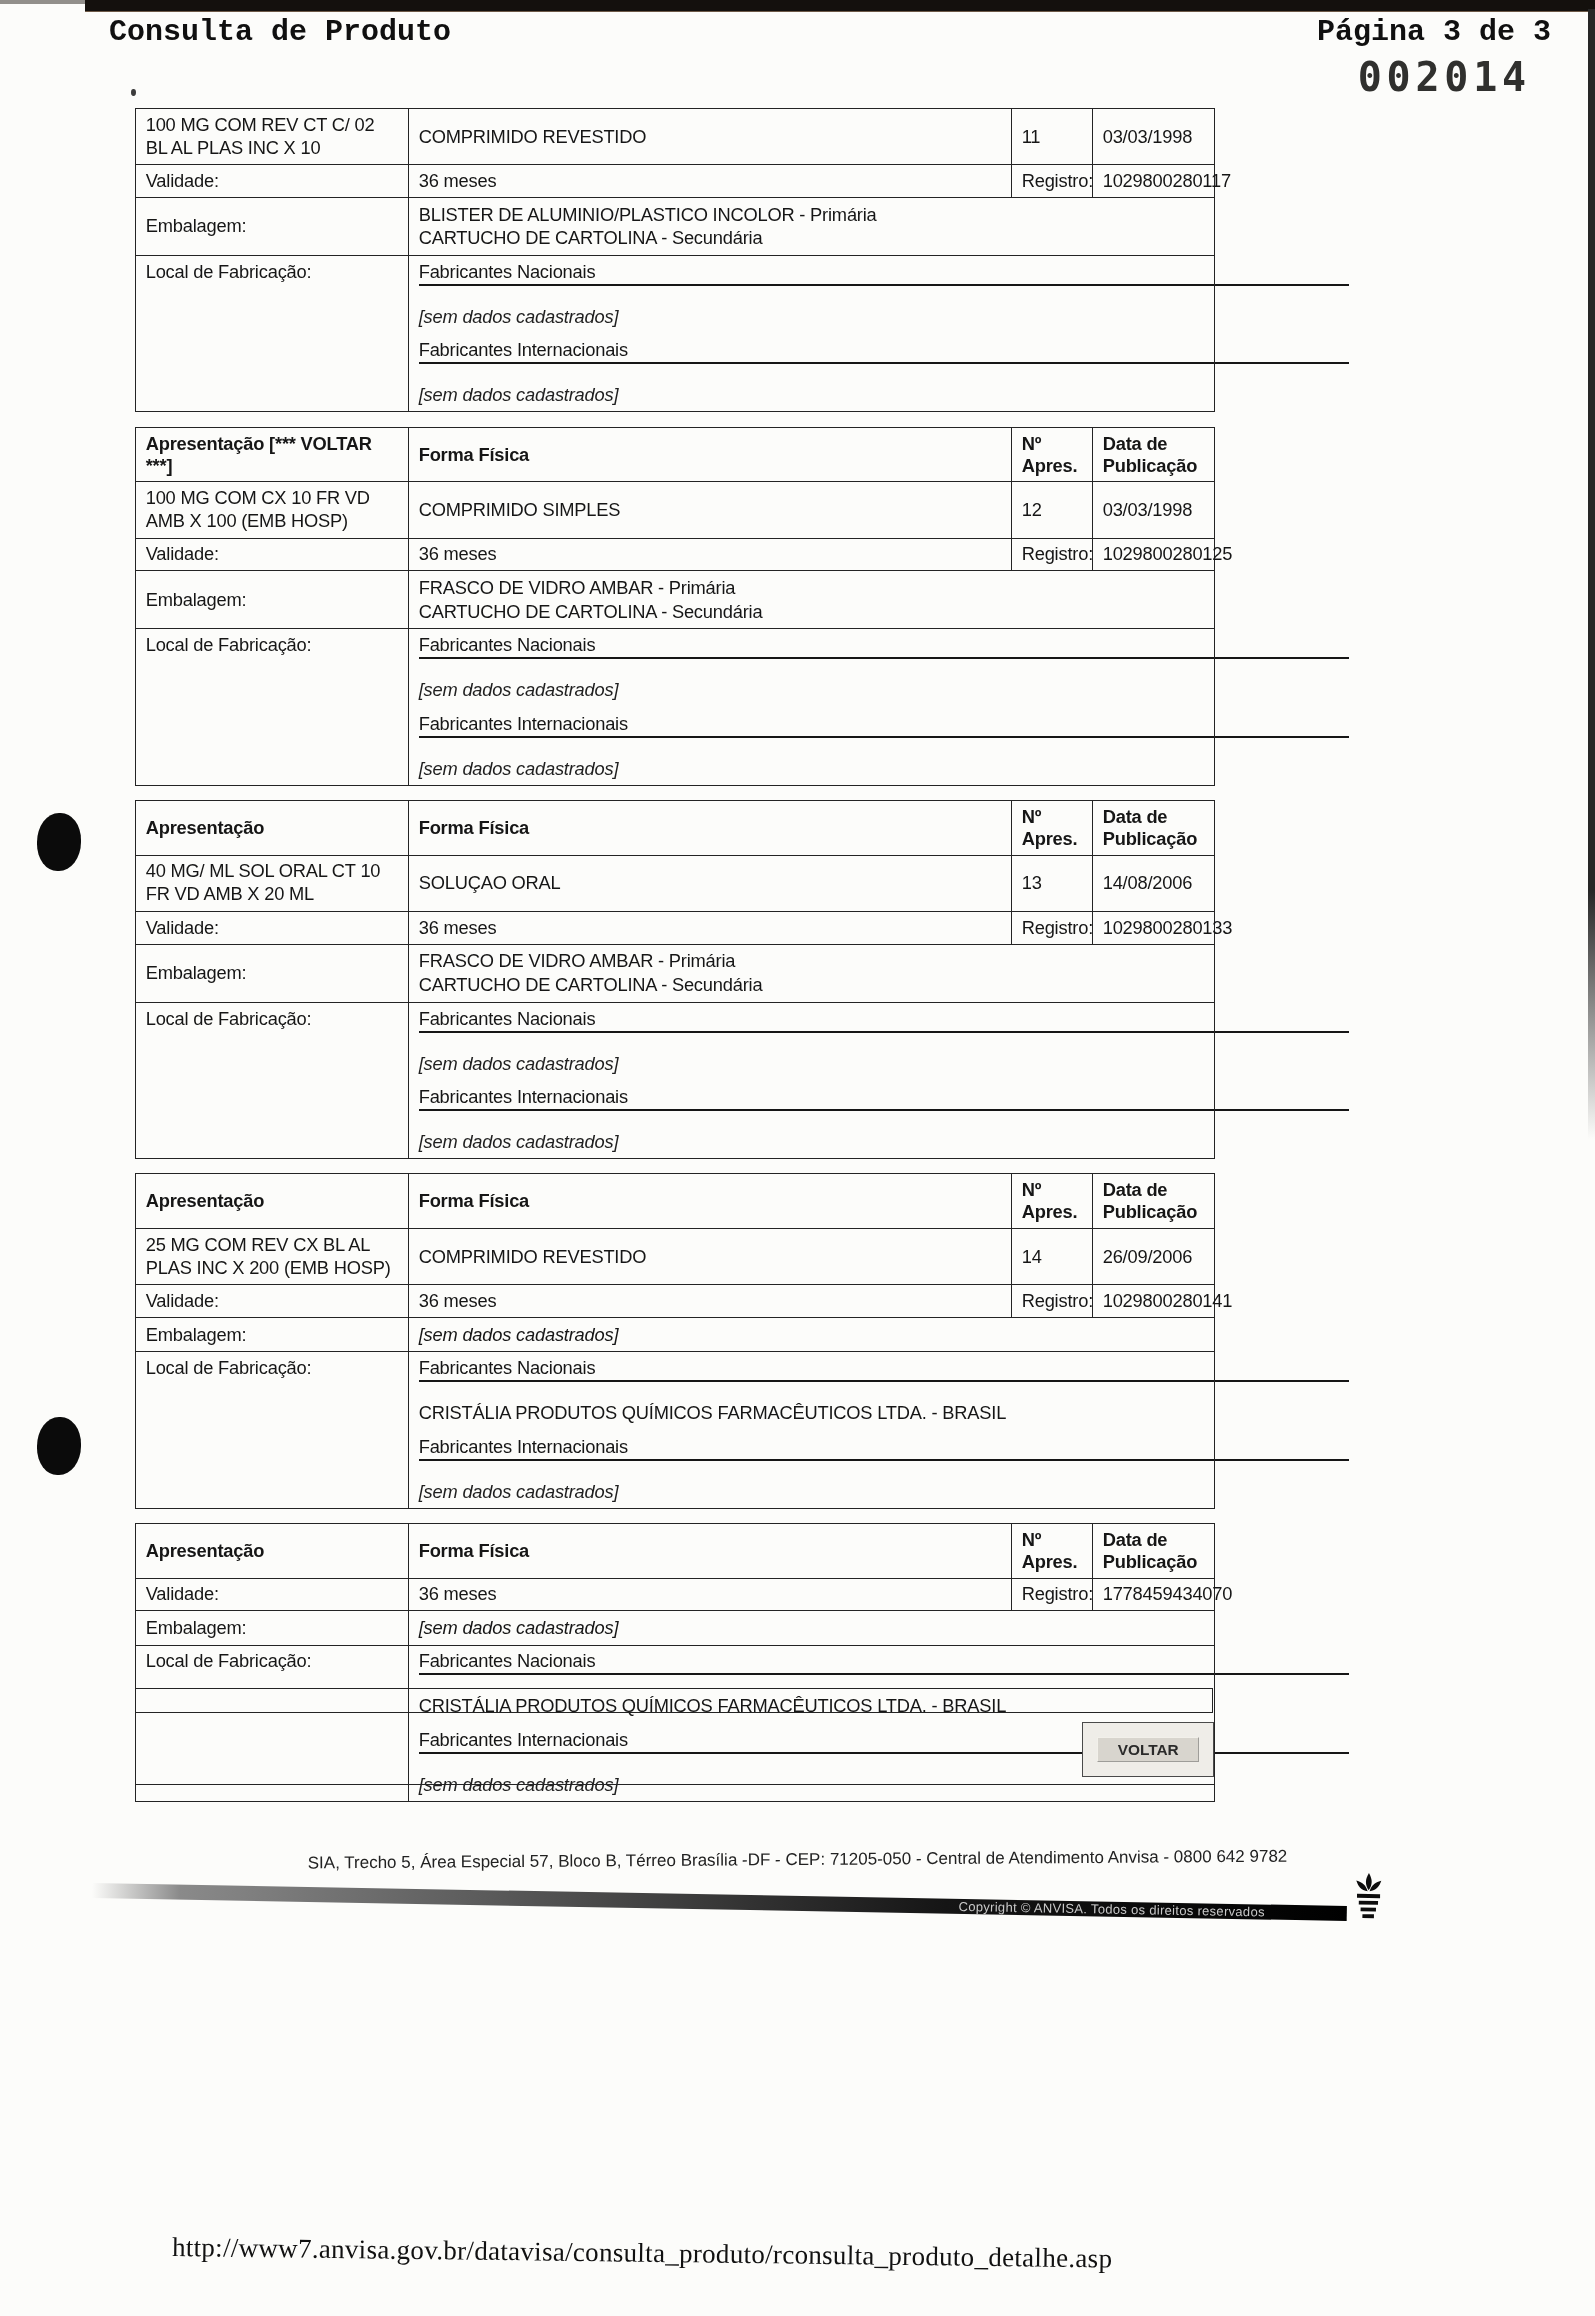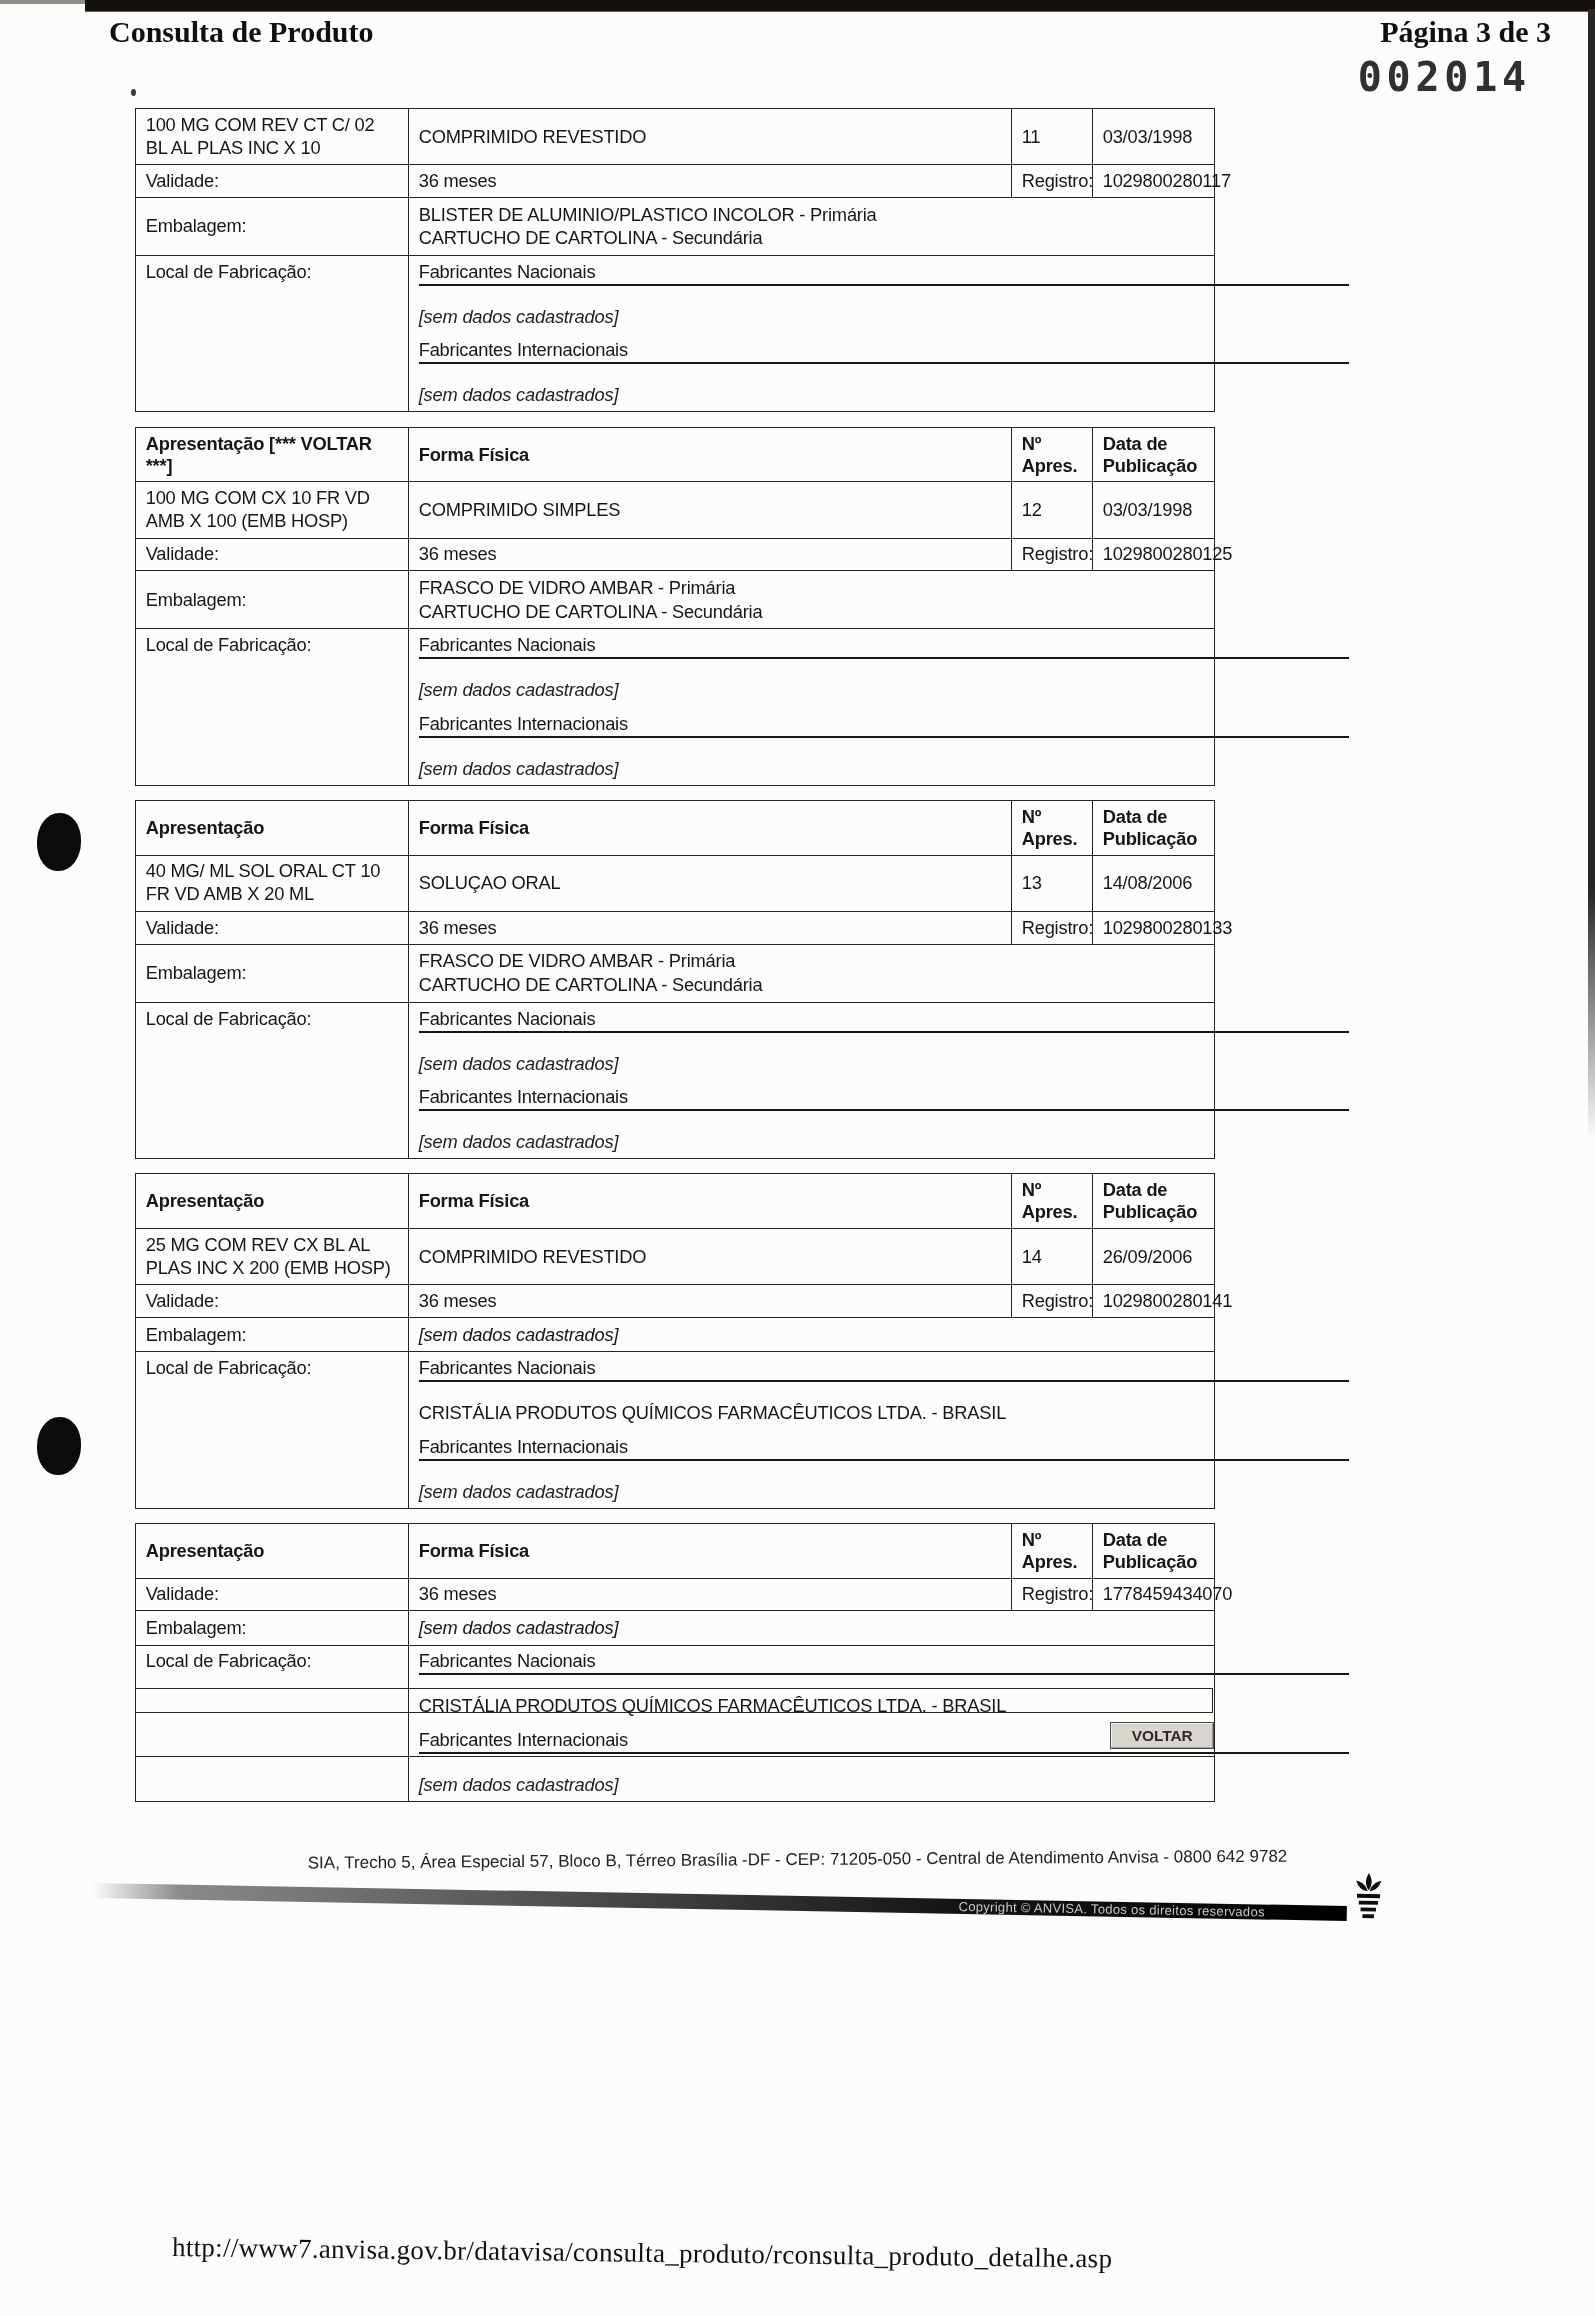--- a/index.html
+++ b/index.html
@@ -12,21 +12,21 @@
   .scan-top { position:absolute; top:0; left:85px; right:0; height:10.6px; background:#14100d; border-bottom:1.9px solid #6d5947; }
   .scan-top-left { position:absolute; top:0; left:0; width:85px; height:3.9px; background:#3a352f; opacity:.55; }
   .scan-right { position:absolute; top:8.7px; right:0; width:6.8px; height:1130px;
     background:linear-gradient(180deg,#262626 0%,#262626 78%,rgba(38,38,38,0) 100%); }
   .hole { position:absolute; left:37px; width:44px; height:58px; background:#0b0b0b; border-radius:50% 46% 50% 46%; }
   .hole.h1 { top:813px; } .hole.h2 { top:1417px; }
   .speck { position:absolute; left:131px; top:89px; width:4.8px; height:6.8px; background:#3c3c3c; border-radius:50%; }
 
   
   .doc-header { position:absolute; top:15.4px; left:109px; right:44px; display:flex; justify-content:space-between;
-    font-family:Liberation Serif, serif; font-size:30px; font-weight:bold; color:#101010; }
+    font-family:Liberation Mono, monospace; font-size:30px; font-weight:bold; color:#101010; }
   .stamp { position:absolute; top:54px; right:64px; font-family:"DejaVu Sans Mono", monospace;
     font-size:40px; font-weight:bold; letter-spacing:4.8px; color:#30302e; }
 
   
   .content { position:absolute; top:108px; left:135px; width:1083px; }
   table.sec { border-collapse:collapse; table-layout:fixed; width:1079px; margin-bottom:14.5px; }
   table.sec td, table.sec th { border:1.9px solid #242424; padding:4.8px 9.7px; font-size:18.3px; letter-spacing:-0.2px;
     vertical-align:middle; text-align:left; color:#161616; }
   th.hdr { font-weight:bold; font-size:18.3px; padding-top:11.6px; padding-bottom:11.6px; }
   td.lbl { font-weight:normal; }
@@ -34,21 +34,21 @@
   td.pres { line-height:1.25; padding-top:9.7px; padding-bottom:9.7px; }
   td.emb { line-height:1.3; }
   td.loc-cell { padding:9.7px 11.6px 13.5px; vertical-align:top; }
   .fab-head { display:block; width:calc(100% + 145px); border-bottom:2.9px solid #161616; padding-bottom:1px; margin-bottom:20px; }
   .fab-val { margin-bottom:11.6px; }
   .empty-note { font-style:italic; color:#1f1f1f; }
 
   
   .bottom-box { border:1.9px solid #242424; height:23px; width:1076px; margin-top:0; }
   .voltar-row { width:1079px; display:flex; justify-content:flex-end; padding:8.7px 0 6.8px; border-bottom:1.9px solid #242424; }
-  .voltar-wrap { border:1.9px solid #4a4a4a; padding:0; background:#efede8; }
+  .voltar-wrap { border:1.9px solid #4a4a4a; padding:14px; background:#efede8; }
   .voltar-btn { font-family:"Liberation Sans", sans-serif; font-size:15.4px; font-weight:bold; color:#2a2a2a;
     background:#d8d5ce; border:1.9px outset #f2f0ea; padding:2.9px 19.3px; cursor:pointer; }
 
   
   .footer-address { position:absolute; top:1850px; left:0; width:100%; text-align:center;
     font-size:17px; color:#222; transform:rotate(-0.4deg); }
   .copy-bar { position:absolute; top:1883px; left:92px; width:1255px; height:14.5px;
     transform:rotate(1.05deg); transform-origin:left center;
     background:linear-gradient(90deg, rgba(70,70,70,0) 0%, #8a8a8a 7%, #4a4a4a 40%, #151515 68%, #000 100%);
     display:flex; align-items:center; justify-content:flex-end; padding-right:82px; box-sizing:border-box; }

